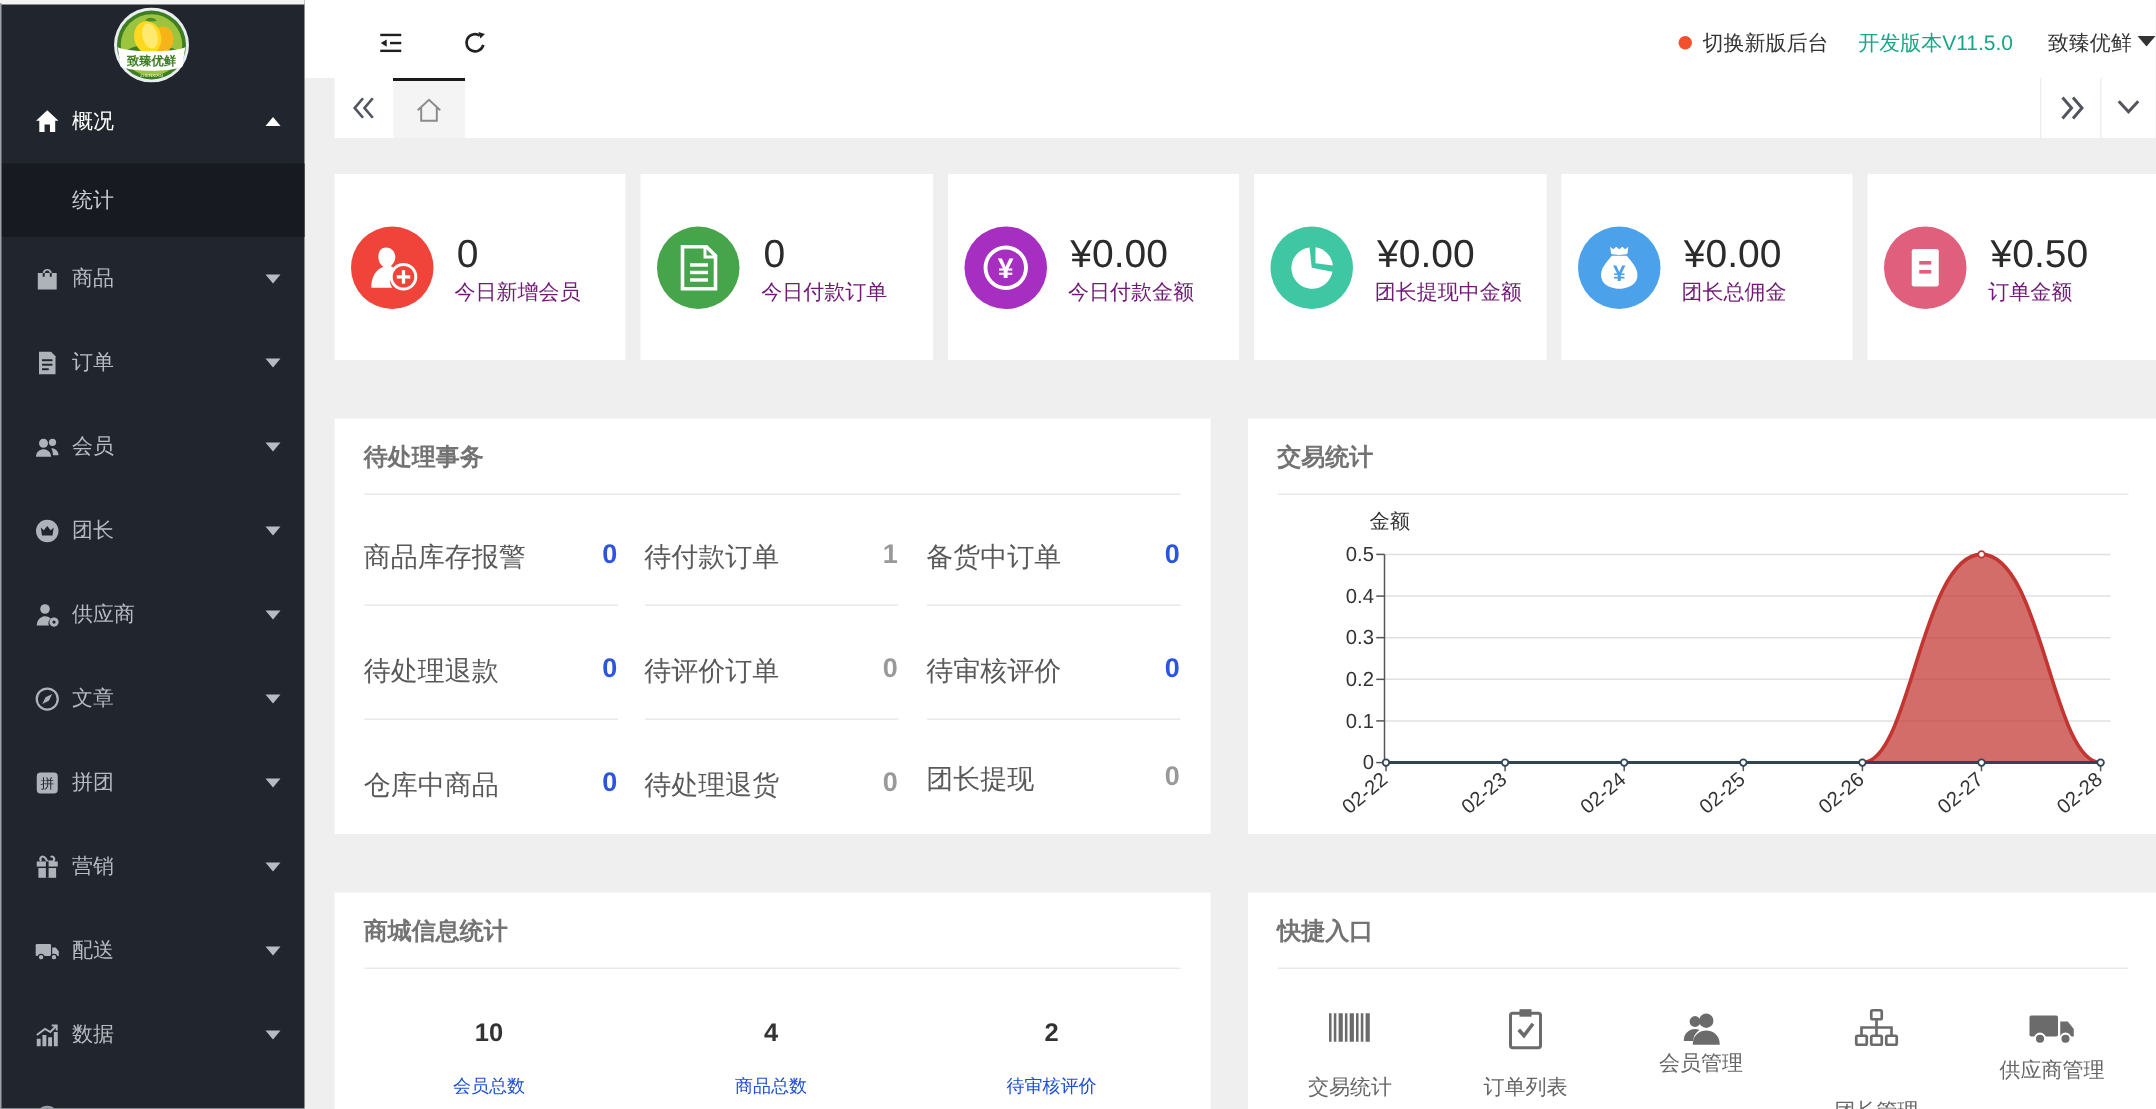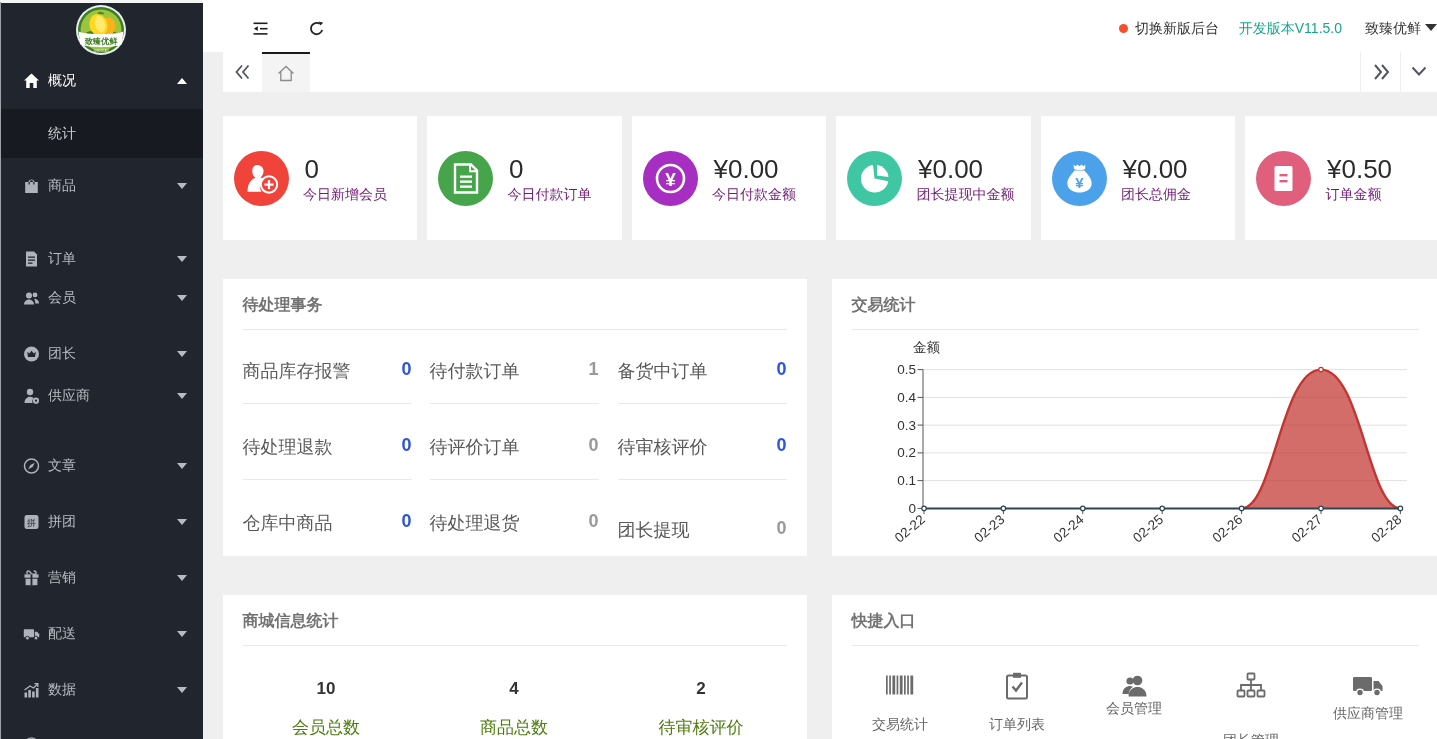--- a/index.html
+++ b/index.html
@@ -29,21 +29,21 @@
 .panel{position:absolute;background:#fff;}
 .phd{position:absolute;left:20px;top:16px;font-size:16px;font-weight:bold;color:#737373;}
 .pdiv{position:absolute;left:20px;top:50px;height:1px;background:#e9e9e9;}
 .cell{position:absolute;width:169px;height:40px;font-size:18px;}
 .cell .cl{position:absolute;left:0;top:0;color:#595959;}
 .cell .cv{position:absolute;right:0;top:0;font-weight:bold;}
 .cell .sep{position:absolute;left:0;right:0;top:44px;height:1px;background:#e9e9e9;}
 .vb{color:#2b54e0;}.vg{color:#999;}
 .mcol{position:absolute;width:187px;text-align:center;}
 .mnum{font-size:17px;font-weight:bold;color:#333;}
-.mlbl{font-size:17px;color:#4d7c0f;}
+.mlbl{font-size:12px;color:#1d4ed8;}
 .qcol{position:absolute;width:117px;text-align:center;color:#666;font-size:14px;}
 </style>
 </head>
 <body>
 
 <div style="position:absolute;left:0;top:0;width:203px;height:3px;background:#f4f4f4;z-index:9;"></div>
 <div style="position:absolute;left:0;top:2px;width:1px;height:737px;background:#9ea1a6;z-index:9;"></div>
 <div id="sidebar">
   <svg id="logo" viewBox="0 0 50 50">
       <circle cx="25" cy="25" r="25" fill="#e8eef2"></circle>
@@ -69,21 +69,21 @@
   <div id="sub">
       <span>统计</span>
     </div>
   <div class="mi" style="top:158px;" id="mi-goods">
       <svg class="ic" viewBox="0 0 17 17">
         <path fill="#aeb3ba" d="M2.2 4.5 H14.8 V15.5 H2.2 Z M5.5 4.5 C5.5 1 11.5 1 11.5 4.5 V7 H10.2 V4.6 C10.2 2.2 6.8 2.2 6.8 4.6 V7 H5.5 Z" fill-rule="evenodd"></path>
       </svg>
       <span class="tx">商品</span>
       <i class="ar"></i>
     </div>
-  <div class="mi" style="top:231px;" id="mi-order">
+  <div class="mi" style="top:214px;" id="mi-order">
       <svg class="ic" viewBox="0 0 17 17">
         <path fill="#aeb3ba" d="M3 1 H11 L14 4 V16 H3 Z"></path>
         <rect x="5" y="6" width="7" height="1.3" fill="#21262e"></rect>
         <rect x="5" y="9" width="7" height="1.3" fill="#21262e"></rect>
         <rect x="5" y="12" width="4.5" height="1.3" fill="#21262e"></rect>
       </svg>
       <span class="tx">订单</span>
       <i class="ar"></i>
     </div>
   <div class="mi" style="top:270px;" id="mi-member">
@@ -97,21 +97,21 @@
       <i class="ar"></i>
     </div>
   <div class="mi" style="top:326px;" id="mi-leader">
       <svg class="ic" viewBox="0 0 17 17">
         <circle cx="8.5" cy="8.5" r="7.5" fill="#aeb3ba"></circle>
         <path d="M4.2 6.2 L6.2 8 L8.5 5.2 L10.8 8 L12.8 6.2 L12 11.5 H5 Z" fill="#21262e"></path>
       </svg>
       <span class="tx">团长</span>
       <i class="ar"></i>
     </div>
-  <div class="mi" style="top:368px;" id="mi-supplier">
+  <div class="mi" style="top:382px;" id="mi-supplier">
       <svg class="ic" viewBox="0 0 17 17">
         <circle cx="7" cy="4.5" r="3.2" fill="#aeb3ba"></circle>
         <path d="M1.5 15.5 C1.5 11 5 9.3 7 9.3 C8.3 9.3 9.7 9.8 10.8 10.8 A4.2 4.2 0 0 0 9.6 15.5 Z" fill="#aeb3ba"></path>
         <circle cx="13" cy="13.2" r="3.1" fill="#aeb3ba"></circle>
         <circle cx="13" cy="13.2" r="1.1" fill="#21262e"></circle>
       </svg>
       <span class="tx">供应商</span>
       <i class="ar"></i>
     </div>
   <div class="mi" style="top:438px;" id="mi-article">
@@ -301,21 +301,21 @@
       <i class="sep"></i>
     </div>
   <div class="cell" style="left:20px;top:232px;">
       <span class="cl">仓库中商品</span>
       <span class="cv vb">0</span>
     </div>
   <div class="cell" style="left:207px;top:232px;">
       <span class="cl">待处理退货</span>
       <span class="cv vg">0</span>
     </div>
-  <div class="cell" style="left:395px;top:239px;text-align:center;">
+  <div class="cell" style="left:395px;top:228px;text-align:center;">
       <span class="cl">团长提现</span>
       <span class="cv vg">0</span>
     </div>
 </div>
 
 <div class="panel" style="left:831.5px;top:278.5px;width:607px;height:277px;">
   <div class="phd">交易统计</div>
   <div class="pdiv" style="width:567px;"></div>
   <svg id="chart" style="position:absolute;left:0;top:50px;" width="607" height="227" viewBox="0 0 607 227">
       <text x="81" y="23" font-size="13.5" fill="#333" font-family="Liberation Sans, sans-serif">金额</text>

